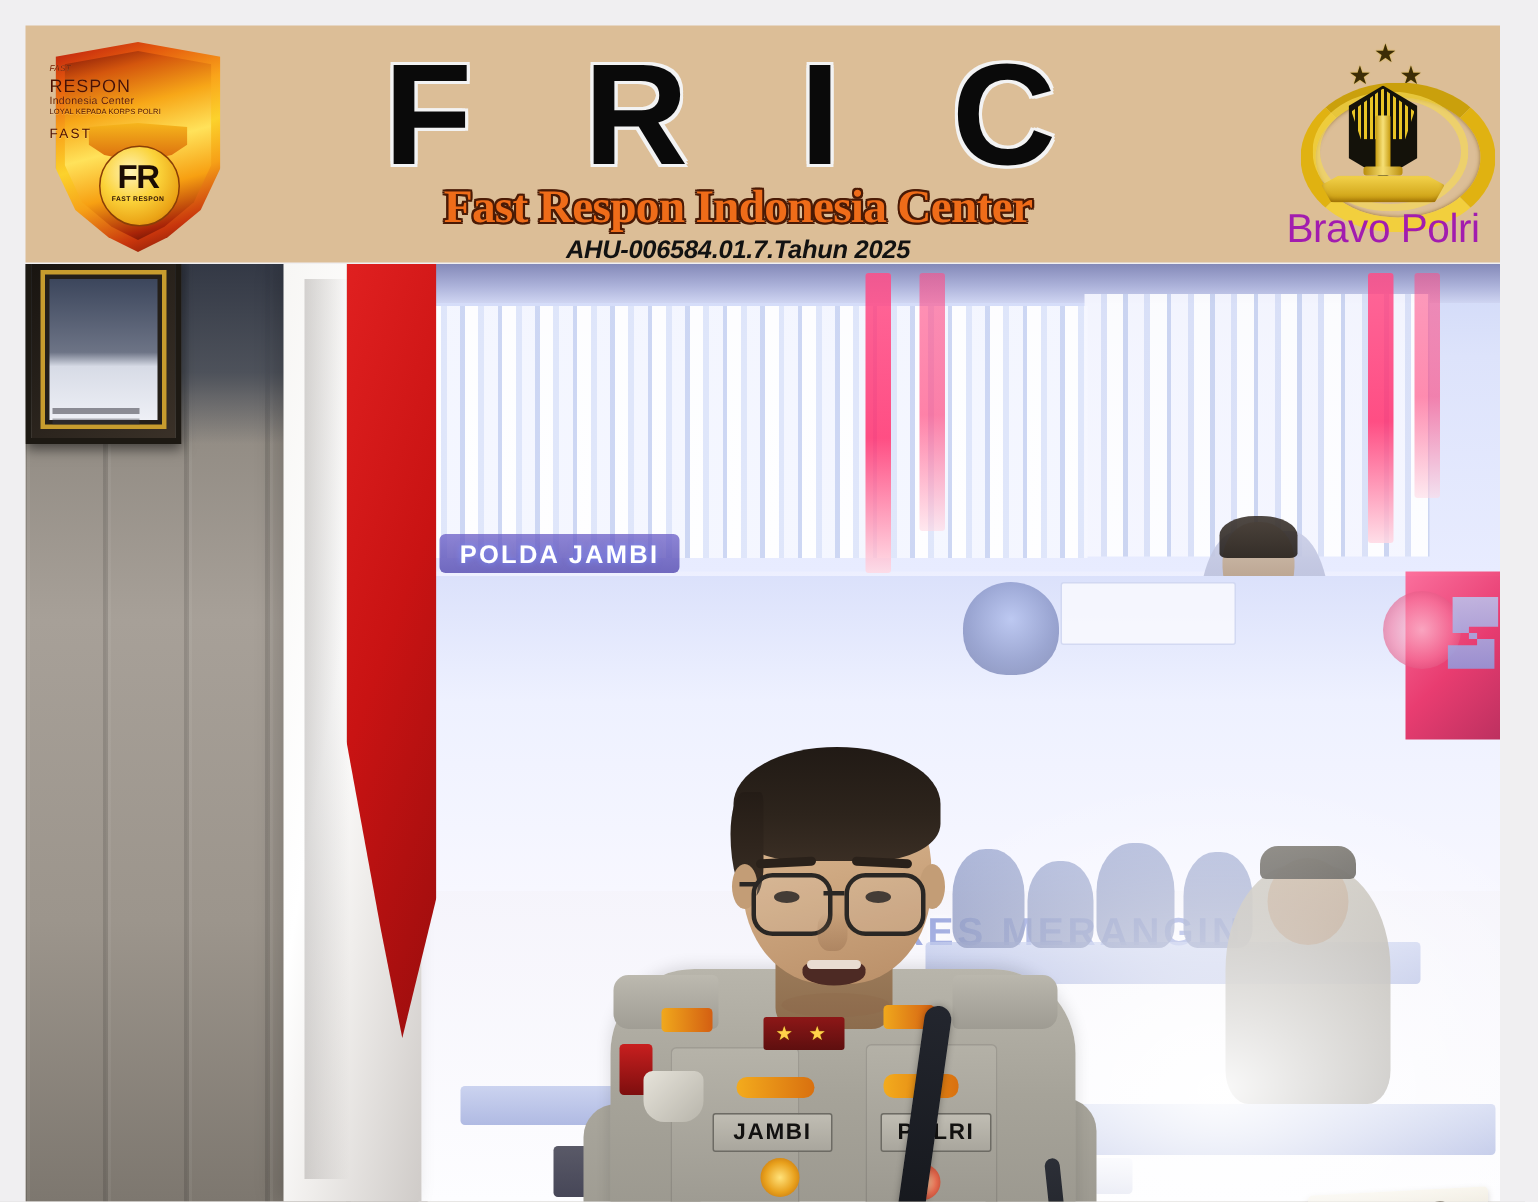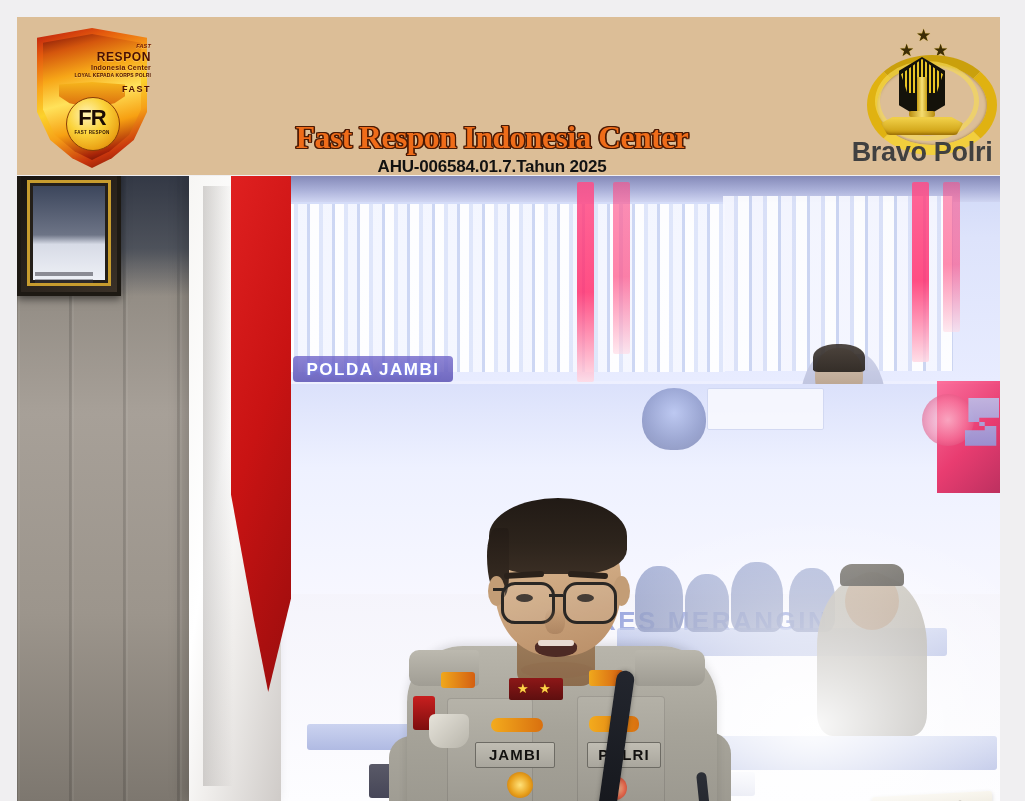--- a/index.html
+++ b/index.html
@@ -31,22 +31,22 @@
     background:linear-gradient(160deg,#b7140f 0%,#e4590d 16%,#f9a41a 34%,#fcd22c 50%,#f6a017 66%,#c8350c 84%,#5a0b07 100%);
     clip-path:polygon(50% 0%,100% 7%,100% 60%,88% 80%,68% 93%,50% 100%,32% 93%,12% 80%,0% 60%,0% 7%);
     box-shadow:0 0 2px rgba(0,0,0,.5);
   }
   .shield-inner{
     position:absolute;left:10px;top:12px;width:98px;height:126px;
     background:linear-gradient(165deg,#7c1008 0%,#d4560d 14%,#f7a718 32%,#ffe25a 50%,#f7a012 70%,#a82408 88%,#2d0503 100%);
     clip-path:polygon(50% 0%,100% 7%,100% 60%,88% 80%,68% 93%,50% 100%,32% 93%,12% 80%,0% 60%,0% 7%);
   }
   .fric-txt{
-    position:absolute;width:100%;text-align:right;
-    font-family:"Liberation Sans",sans-serif;font-weight:bold;
+    position:absolute;width:100%;text-align:left;
+    font-family:"Liberation Sans",sans-serif;font-weight:normal;
     color:#231008;letter-spacing:.2px;line-height:1;
     text-shadow:0 .5px 0 rgba(255,220,120,.5);
   }
   .ft-fast{top:22px;font-size:5.5px;color:#6b1403;font-style:italic;}
   .ft-respon{top:29px;font-size:12px;color:#4a0f03;letter-spacing:.6px;}
   .ft-ic{top:42px;font-size:7px;color:#5c1604;}
   .ft-loyal{top:51px;font-size:5px;color:#4a0f03;letter-spacing:.1px;}
   .mini-shield{
     position:absolute;left:26px;top:60px;width:66px;height:26px;
     background:linear-gradient(180deg,#f6b51c,#d9690d);
@@ -91,21 +91,21 @@
     transform:scaleX(1.02);
     text-shadow:
       -1.2px -1.2px 0 #4a1a05, 1.2px -1.2px 0 #4a1a05,
       -1.2px  1.2px 0 #4a1a05, 1.2px  1.2px 0 #4a1a05,
        0 -1.4px 0 #4a1a05, 0 1.4px 0 #4a1a05,
       -1.4px 0 0 #4a1a05, 1.4px 0 0 #4a1a05;
   }
   #ahu{
     position:absolute;left:0;top:140px;width:650px;text-align:center;
     font-family:"Liberation Sans",sans-serif;
-    font-size:17px;font-weight:bold;color:#121212;letter-spacing:-0.2px;
+    font-size:17px;font-weight:bold;color:#121212;letter-spacing:-0.2px;font-style:italic;
   }
 
   
   #polri-logo{position:absolute;left:820px;top:8px;width:170px;height:148px;}
   .stars{position:absolute;left:0;top:2px;width:170px;height:34px;}
   .star{
     position:absolute;color:#3c2d07;font-size:17px;line-height:1;
     text-shadow:0 0 1px #c8a20a;
   }
   .s-top{left:79px;top:0;}
@@ -147,21 +147,21 @@
   .scroll{
     position:absolute;left:44px;top:92px;width:82px;height:18px;
     background:linear-gradient(180deg,#f3d34c,#c99a0c);
     border-radius:9px/9px;
     clip-path:polygon(0 35%,14% 0,86% 0,100% 35%,92% 100%,8% 100%);
     box-shadow:inset 0 -2px 3px rgba(110,70,0,.5);
   }
   #bravo{
     position:absolute;left:-5px;top:112px;width:180px;text-align:center;
     font-family:"Liberation Sans",sans-serif;
-    font-size:27px;font-weight:bold;color:#404040;letter-spacing:-0.3px;
+    font-size:27px;font-weight:normal;color:#a21caf;letter-spacing:-0.3px;
   }
 
   
   #photo{
     position:absolute;left:17px;top:176px;width:983px;height:625px;
     overflow:hidden;background:#d7d3ce;
   }
 
   
   .wood{
@@ -538,20 +538,21 @@
       <div class="fric-txt ft-ic">Indonesia Center</div>
       <div class="fric-txt ft-loyal">LOYAL KEPADA KORPS POLRI</div>
       <div class="mini-shield"></div>
       <div class="fric-txt ft-fric2">FAST</div>
       <div class="fr-circle"></div>
       <div class="fr-letters">FR</div>
       <div class="fr-sub">FAST RESPON</div>
     </div>
 
     <div id="title-block">
+      <div id="fric-big">F R I C</div>
       <div id="fric-sub">Fast Respon Indonesia Center</div>
       <div id="ahu">AHU-006584.01.7.Tahun 2025</div>
     </div>
 
     <div id="polri-logo">
       <div class="stars">
         <span class="star s-top">★</span>
         <span class="star s-l">★</span>
         <span class="star s-r">★</span>
       </div>

